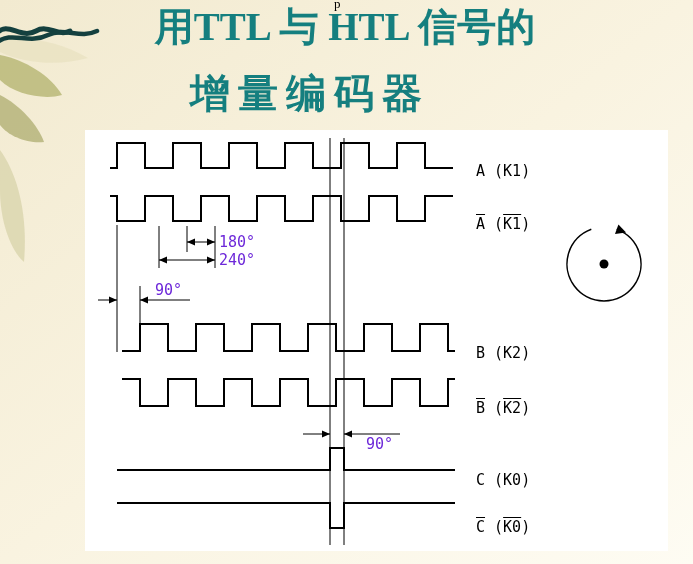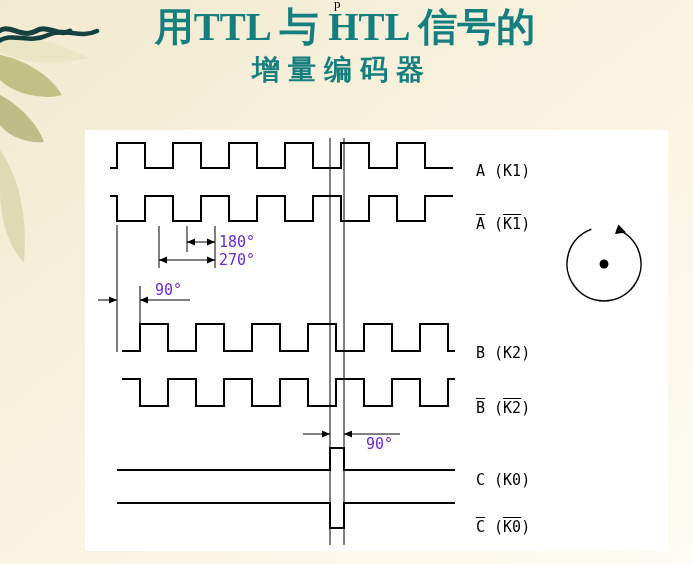--- a/index.html
+++ b/index.html
@@ -13,21 +13,21 @@
   }
   #diagram-svg { position:absolute; left:0; top:0; z-index:2; }
   #label-layer { position:absolute; left:0; top:16px; width:551px; height:564px; z-index:3; }
   .deco { position:absolute; left:0; top:0; z-index:0; }
   .title-line {
     position:absolute; z-index:3; text-align:center;
     font-family:"Liberation Serif","DejaVu Serif",serif;
     font-weight:600; color:var(--title-color,#157f7f); white-space:nowrap;
   }
   .title1 { left:20px; top:2px; width:650px; font-size:39px; line-height:50px; }
-  .title2 { left:0px; top:44px; width:620px; font-size:28px; line-height:52px; letter-spacing:8px;margin-left:32px; }
+  .title2 { left:0px; top:68px; width:620px; font-size:40px; line-height:52px; letter-spacing:8px; }
   .frag {
     position:absolute; left:334px; top:-4px; z-index:3;
     font-family:"Liberation Serif","DejaVu Serif",serif; font-size:13px; color:#000;
   }
   .sig-label {
     position:absolute; white-space:nowrap; color:#000; z-index:3;
     font-family:"DejaVu Sans Mono","Liberation Mono",monospace; font-size:15px; line-height:18px;
   }
   .ov { text-decoration:overline; }
   .ann {
@@ -110,17 +110,17 @@
   <div id="label-layer">
       <div class="sig-label" style="left: 476px; top: 146px;"><span>A</span>&nbsp;(<span>K1</span>)</div>
       <div class="sig-label" style="left: 476px; top: 199px;"><span class="ov">A</span>&nbsp;(<span class="ov">K1</span>)</div>
       <div class="sig-label" style="left: 476px; top: 328px;"><span>B</span>&nbsp;(<span>K2</span>)</div>
       <div class="sig-label" style="left: 476px; top: 383px;"><span class="ov">B</span>&nbsp;(<span class="ov">K2</span>)</div>
       <div class="sig-label" style="left: 476px; top: 455px;"><span>C</span>&nbsp;(<span>K0</span>)</div>
       <div class="sig-label" style="left: 476px; top: 502px;"><span class="ov">C</span>&nbsp;(<span class="ov">K0</span>)</div>
     </div>
 
   <div class="ann" style="left:219px; top:234px">180°</div>
-  <div class="ann" style="left:219px; top:252px">270°</div>
+  <div class="ann" style="left:219px; top:252px">240°</div>
   <div class="ann" style="left:155px; top:282px">90°</div>
   <div class="ann" style="left:366px; top:436px">90°</div>
 
 </div>
 
 </body></html>

